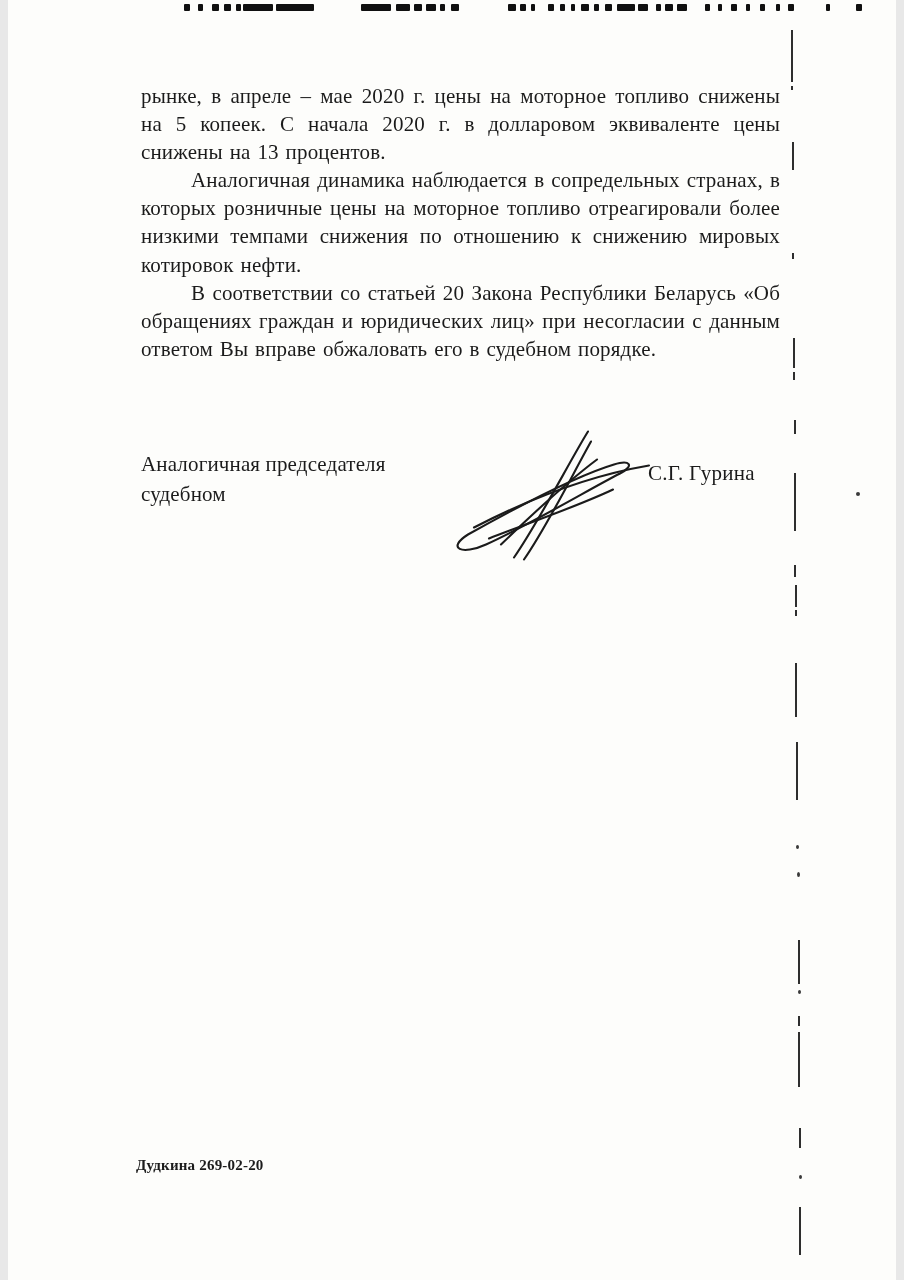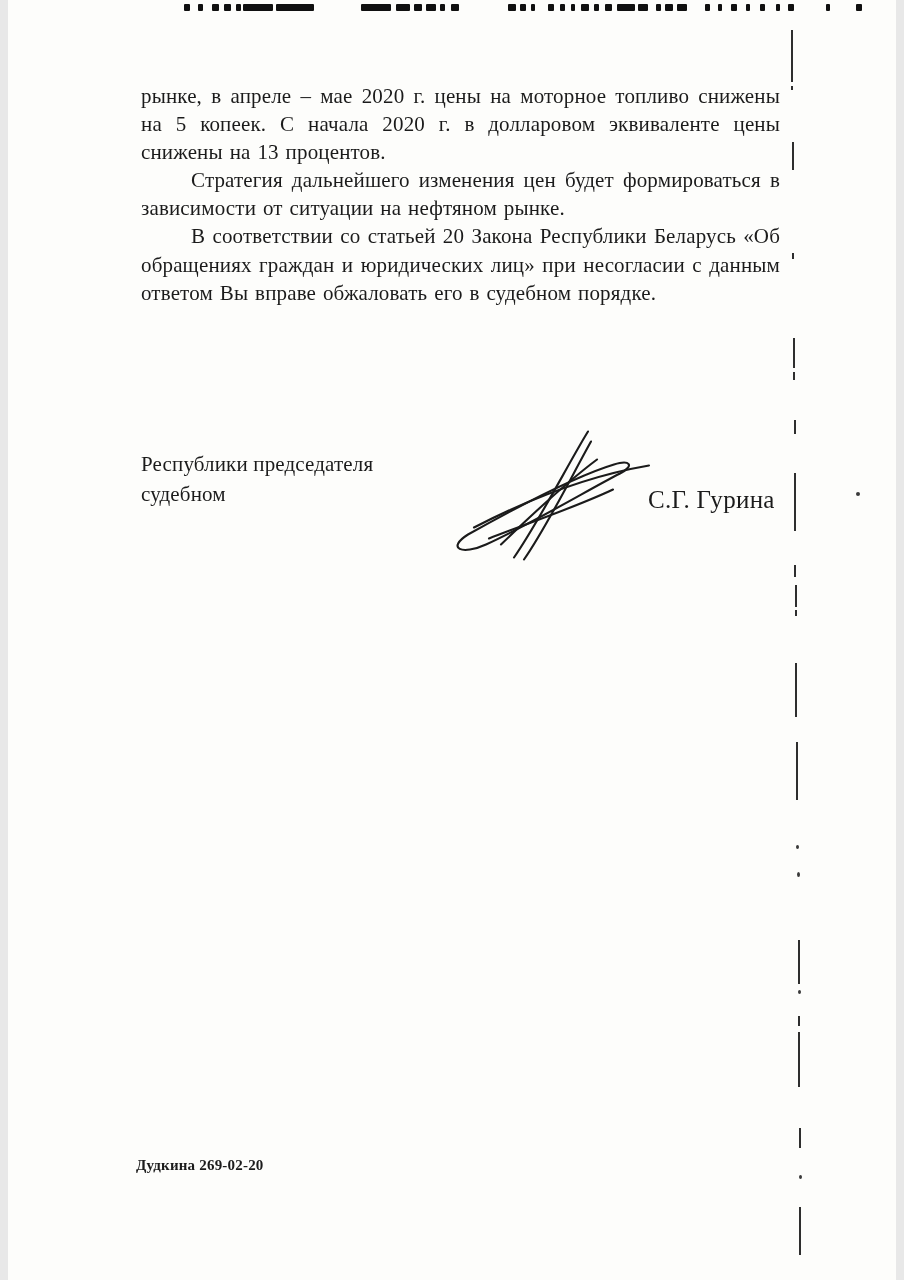--- a/index.html
+++ b/index.html
@@ -45,22 +45,22 @@
     left: 133px;
     top: 449px;
     width: 300px;
     font-size: 21px;
     line-height: 30px;
     letter-spacing: 0.15px;
   }
   .sig-name {
     position: absolute;
     left: 640px;
-    top: 486px;
-    font-size: 25px;
+    top: 461px;
+    font-size: 21px;
     letter-spacing: 0.3px;
     white-space: nowrap;
   }
   .sig-scribble {
     position: absolute;
     left: 436px;
     top: 424px;
     width: 215px;
     height: 140px;
   }
@@ -161,26 +161,26 @@
       <div class="fold" style="left: 791px; top: 1207px; height: 48px;"></div>
       <div class="speck" style="left: 848px; top: 492px; width: 4px; height: 4px;"></div>
       <div class="speck" style="left: 788px; top: 845px; width: 3px; height: 4px;"></div>
       <div class="speck" style="left: 789px; top: 872px; width: 3px; height: 5px;"></div>
       <div class="speck" style="left: 790px; top: 990px; width: 3px; height: 4px;"></div>
       <div class="speck" style="left: 791px; top: 1175px; width: 3px; height: 4px;"></div>
     </div>
 
   <div class="body-text">
     <p>рынке, в апреле – мае 2020 г. цены на моторное топливо снижены на 5 копеек. С начала 2020 г. в долларовом эквиваленте цены снижены на 13 процентов.</p>
-    <p class="indent">Стратегия дальнейшего изменения цен будет формироваться в зависимости от ситуации на нефтяном рынке.</p>
+    <p class="indent">Аналогичная динамика наблюдается в сопредельных странах, в которых розничные цены на моторное топливо отреагировали более низкими темпами снижения по отношению к снижению мировых котировок нефти.</p>
     <p class="indent">В соответствии со статьей 20 Закона Республики Беларусь «Об обращениях граждан и юридических лиц» при несогласии с данным ответом Вы вправе обжаловать его в судебном порядке.</p>
   </div>
 
   <div class="sig-title">
-    <div>Республики председателя</div>
+    <div>Аналогичная председателя</div>
     <div>судебном</div>
   </div>
 
   <svg class="sig-scribble" viewBox="0 0 215 135" xmlns="http://www.w3.org/2000/svg">
     <g fill="none" stroke="#1b1b1b" stroke-width="2.1" stroke-linecap="round">
       <path d="M 24 108 C 2 122 18 129 42 118 C 90 96 150 60 176 47 C 191 39 186 33 170 38 C 130 50 58 89 24 108"></path>
       <path d="M 30 101 C 92 69 152 48 205 39"></path>
       <path d="M 70 131 C 95 95 126 34 144 5"></path>
       <path d="M 80 133 C 103 100 129 47 147 15"></path>
       <path d="M 57 118 C 88 88 121 57 153 33"></path>

